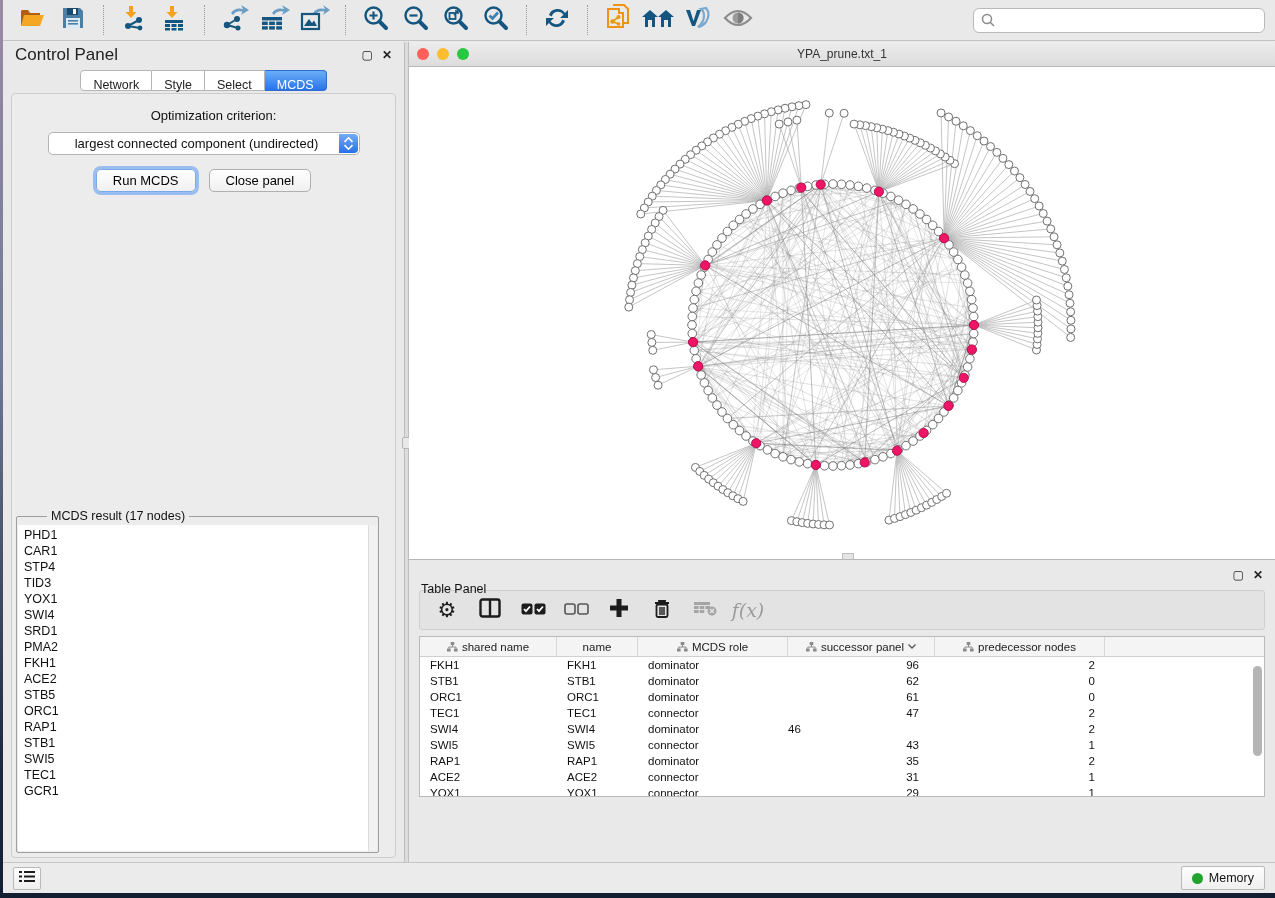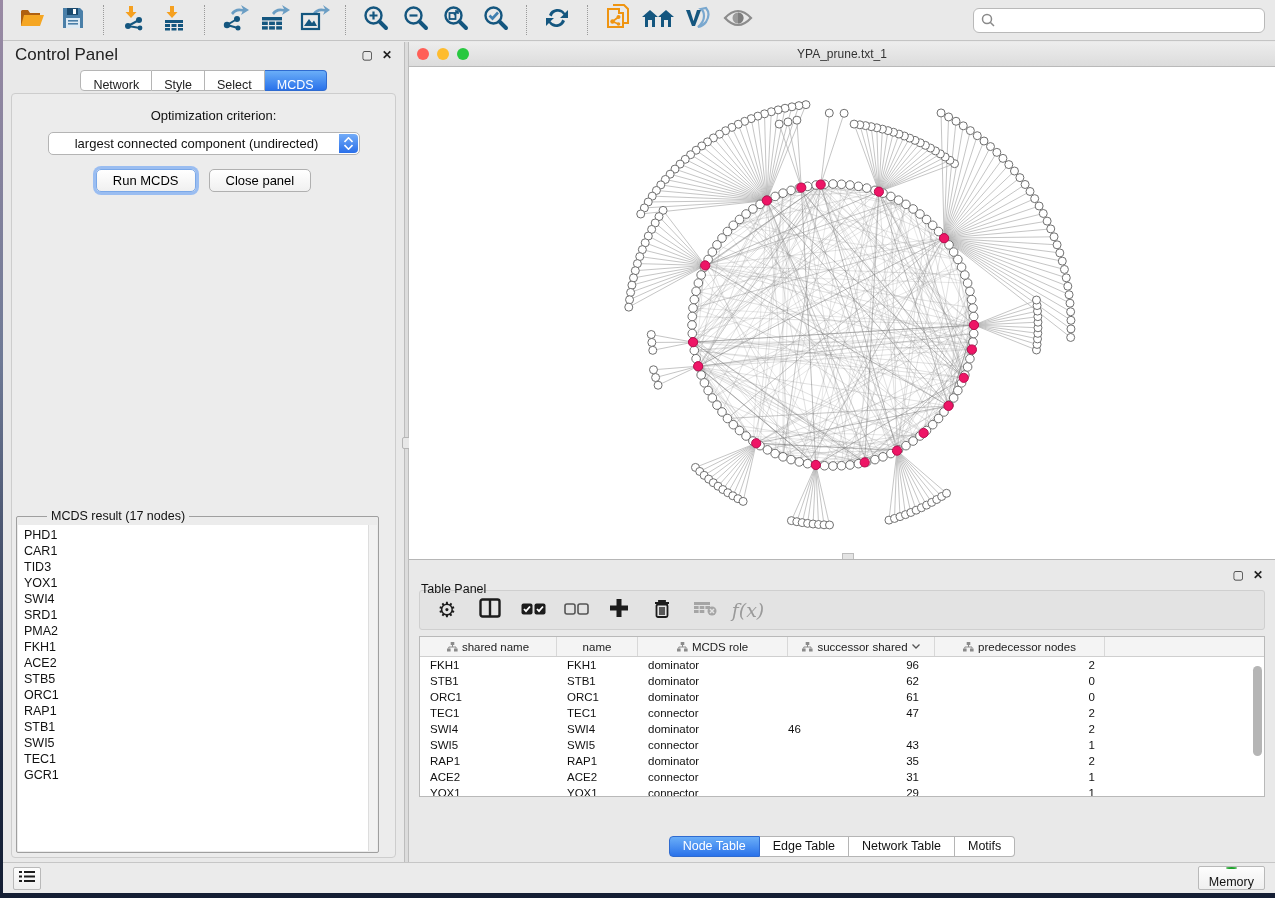--- a/index.html
+++ b/index.html
@@ -76,21 +76,21 @@
   .tbl-thumb { position:absolute; top:7px; right:0; width:9px; height:90px; background:#b5b5b5; border-radius:5px; }
   .tp-tabs { position:absolute; bottom:5px; left:0; right:0; display:flex; justify-content:center; }
   .tp-tab { font-size:12.5px; padding:2px 13px 3px 13px; background:#fff; border:1px solid #b5b5b5; border-left:none; cursor:default; }
   .tp-tab:first-child { border-left:1px solid #b5b5b5; border-radius:4px 0 0 4px; }
   .tp-tab:last-child { border-radius:0 4px 4px 0; }
   .tp-tab.active { background:linear-gradient(180deg,#6aaef8,#2a72ea); color:#fff; border-color:#2f6bd0; }
 
   
   .status-bar { position:absolute; left:0; right:0; bottom:0; height:31px; background:#ebebeb; border-top:1px solid #c6c6c6; display:flex; align-items:center; padding:0 10px; }
   .sb-btn { width:28px; height:23px; background:linear-gradient(180deg,#fdfdfd,#eee); border:1px solid #b9b9b9; border-radius:2px; display:flex; align-items:center; justify-content:center; }
-  .memory-btn { margin-left:auto; height:24px; background:linear-gradient(180deg,#fdfdfd,#efefef); border:1px solid #b9b9b9; border-radius:2px; display:flex; align-items:center; gap:6px; padding:0 10px; font-size:12.5px;flex-direction:column; }
+  .memory-btn { margin-left:auto; height:24px; background:linear-gradient(180deg,#fdfdfd,#efefef); border:1px solid #b9b9b9; border-radius:2px; display:flex; align-items:center; gap:6px; padding:0 10px; font-size:12.5px; }
   .mem-dot { width:11px; height:11px; border-radius:50%; background:#1fa32c; }
 </style>
 </head>
 <body>
 
 <div class="app">
 
   <div class="toolbar">
     <div class="tb-btn">
       <span><svg width="27" height="22" viewBox="0 0 27 22">
@@ -272,20 +272,21 @@
         </div>
         <div class="btn-row">
           <button class="aqua-btn focused">Run MCDS</button>
           <button class="aqua-btn">Close panel</button>
         </div>
         <div class="mcds-box">
           <span class="mcds-legend">MCDS result (17 nodes)</span>
           <div class="mcds-list" id="mcds-list">
               <div>PHD1</div>
               <div>CAR1</div>
+              <div>STP4</div>
               <div>TID3</div>
               <div>YOX1</div>
               <div>SWI4</div>
               <div>SRD1</div>
               <div>PMA2</div>
               <div>FKH1</div>
               <div>ACE2</div>
               <div>STB5</div>
               <div>ORC1</div>
               <div>RAP1</div>
@@ -1156,21 +1157,21 @@
               </div>
               <div class="th" style="width: 147px;">
                 <svg width="11" height="10" viewBox="0 0 11 10">
                   <g fill="#8a8a8a">
                     <rect x="3.7" y="0" width="3.6" height="3"></rect>
                     <rect x="0" y="6.5" width="3.6" height="3"></rect>
                     <rect x="7" y="6.5" width="3.6" height="3"></rect>
                   </g>
                   <path d="M5.5 3 V5 M1.8 6.5 V5 H9 V6.5" stroke="#8a8a8a" fill="none"></path>
                 </svg>
-                <span>successor shared</span>
+                <span>successor panel</span>
                 <svg width="8" height="5" viewBox="0 0 8 5">
                   <path d="M0.5 0.5 L4 4 L7.5 0.5" fill="none" stroke="#555" stroke-width="1.3"></path>
                 </svg>
               </div>
               <div class="th" style="width: 170px;">
                 <svg width="11" height="10" viewBox="0 0 11 10">
                   <g fill="#8a8a8a">
                     <rect x="3.7" y="0" width="3.6" height="3"></rect>
                     <rect x="0" y="6.5" width="3.6" height="3"></rect>
                     <rect x="7" y="6.5" width="3.6" height="3"></rect>
@@ -1250,26 +1251,20 @@
                 <div class="td" style="width: 150px; padding-left: 10px;">dominator</div>
                 <div class="td" style="width: 147px; text-align: right; padding-right: 16px;">18</div>
                 <div class="td" style="width: 170px; text-align: right; padding-right: 10px;">0</div>
               </div>
             </div>
           <div class="tbl-scroll">
               <div class="tbl-thumb"></div>
             </div>
         </div>
 
-        <div class="tp-tabs" id="tp-tabs">
-            <div class="tp-tab active">Node Table</div>
-            <div class="tp-tab">Edge Table</div>
-            <div class="tp-tab">Network Table</div>
-            <div class="tp-tab">Motifs</div>
-          </div>
       </div>
     </div>
   </div>
 
   <div class="status-bar">
     <div class="sb-btn">
       <span><svg width="16" height="13" viewBox="0 0 16 13">
             <g stroke="#1c1c1c" stroke-width="2">
               <line x1="0" y1="2" x2="3" y2="2"></line>
               <line x1="5" y1="2" x2="16" y2="2"></line>

